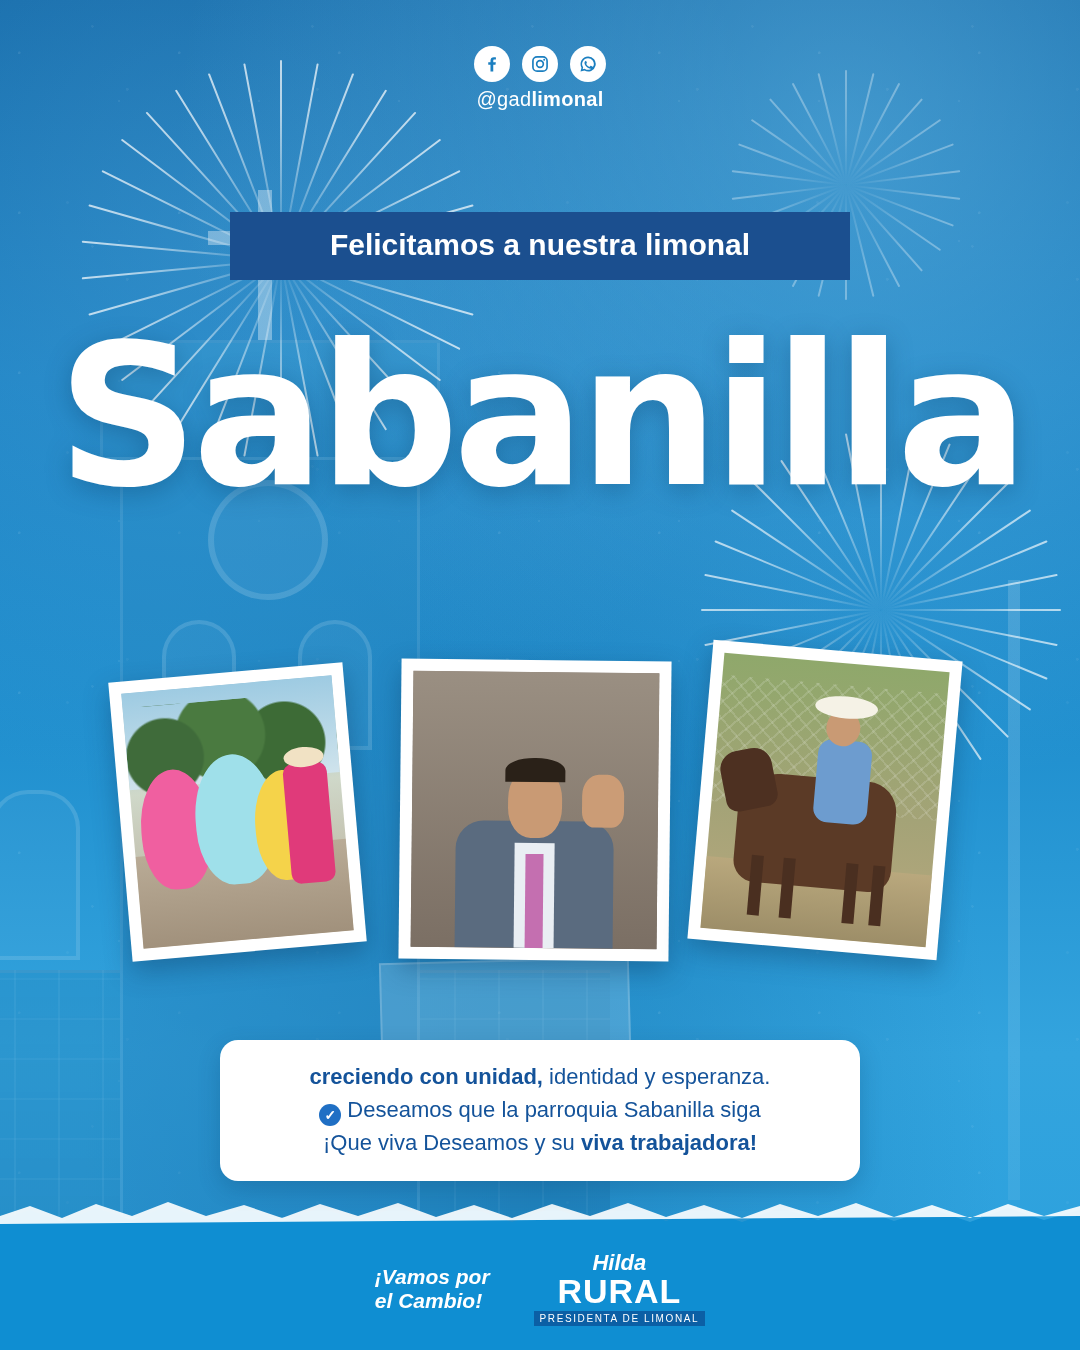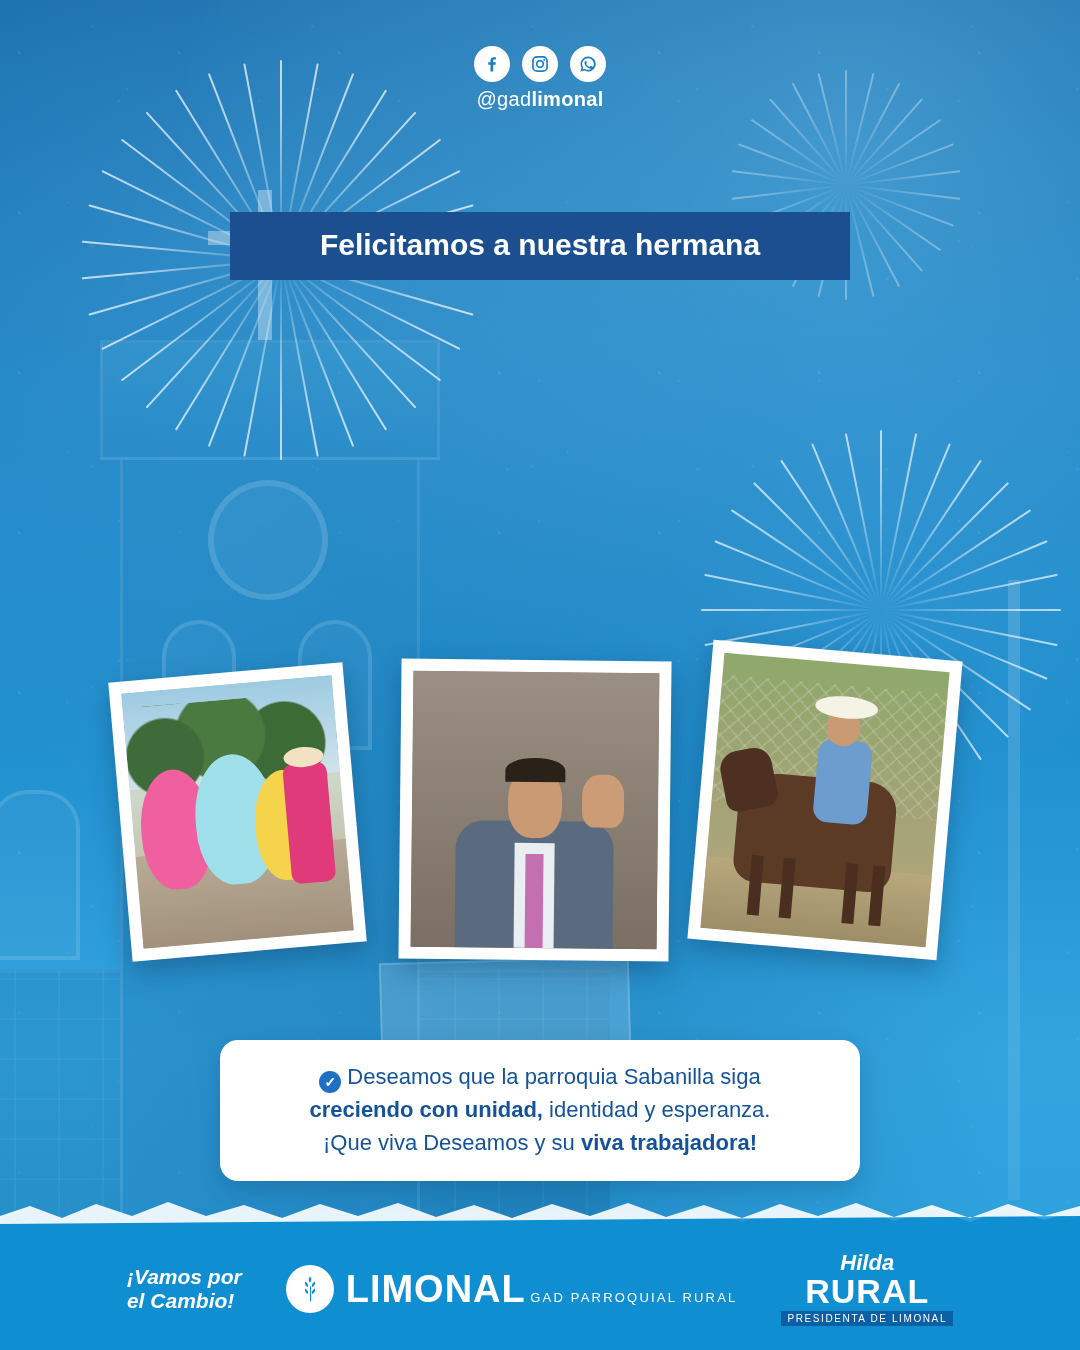--- a/index.html
+++ b/index.html
@@ -408,23 +408,24 @@
           </svg>
       </span>
     </div>
     <div class="handle">
       <span>@gad</span><b>limonal</b>
     </div>
   </div>
 
 
   <div class="greet">
-    <div class="l1">Felicitamos a nuestra hermana</div>
-  </div>
-
+    <div class="l1">Felicitamos a nuestra limonal</div>
+  </div>
+
+  <div class="title">Sabanilla</div>
 
   <div class="photos">
     <div class="frame f1">
       <div class="ph p1">
         <div class="sky"></div>
           <div class="trees"></div>
           <div class="street"></div>
         <div class="d d1"></div>
           <div class="d d2"></div>
           <div class="d d3"></div>
@@ -453,53 +454,42 @@
           <div class="leg lg4"></div>
         <div class="rider"></div>
           <div class="rhead"></div>
           <div class="hat"></div>
       </div>
     </div>
   </div>
 
   <div class="msg">
     <div>
+      <b>creciendo con unidad,</b><span> identidad y esperanza.</span>
+    </div>
+    <div>
       <span class="check">✓</span><span>Deseamos que la parroquia Sabanilla siga</span>
-    </div>
-    <div>
-      <b>creciendo con unidad,</b><span> identidad y esperanza.</span>
     </div>
     <div>
       <span>¡Que viva Deseamos y su </span><b>viva trabajadora!</b>
     </div>
   </div>
 
   <div class="tear">
     <svg viewBox="0 0 1080 36" preserveAspectRatio="none">
       <path d="M0,24 L30,14 L62,26 L96,12 L132,24 L168,10 L206,24 L244,13 L282,26 L320,12 L358,24 L398,11 L436,25 L474,13 L512,26 L552,12 L590,24 L628,11 L666,25 L704,13 L742,26 L780,12 L818,24 L856,11 L894,25 L932,13 L970,26 L1008,12 L1044,24 L1080,14 L1080,36 L0,36 Z" fill="#0f8ed2"></path>
       <path d="M0,20 L30,10 L62,22 L96,8 L132,20 L168,6 L206,20 L244,9 L282,22 L320,8 L358,20 L398,7 L436,21 L474,9 L512,22 L552,8 L590,20 L628,7 L666,21 L704,9 L742,22 L780,8 L818,20 L856,7 L894,21 L932,9 L970,22 L1008,8 L1044,20 L1080,10 L1080,20 L0,28 Z" fill="#ffffff" opacity=".9"></path>
     </svg>
   </div>
 
   <div class="footer">
     <div class="slogan">
       <div>¡Vamos por</div>
       <div>el Cambio!</div>
     </div>
-    <div class="limonal">
-      <span class="mark">
-        <svg viewBox="0 0 24 24" fill="#0f8ed2">
-            <path d="M12 2c-1.4 1.6-1.4 3.4 0 5 1.4-1.6 1.4-3.4 0-5zm-4 4c-.4 2.1.5 3.7 2.4 4.5.4-2.1-.5-3.7-2.4-4.5zm8 0c-1.9.8-2.8 2.4-2.4 4.5 1.9-.8 2.8-2.4 2.4-4.5zM8 11.5c-.4 2.1.5 3.7 2.4 4.5.4-2.1-.5-3.7-2.4-4.5zm8 0c-1.9.8-2.8 2.4-2.4 4.5 1.9-.8 2.8-2.4 2.4-4.5zM12 10v12h.9V10z"></path>
-          </svg>
-      </span>
-      <span class="txt">
-        <span class="big">LIMONAL</span>
-        <span class="small">GAD PARROQUIAL RURAL</span>
-      </span>
-    </div>
     <div class="hilda">
       <div class="h1">Hilda</div>
       <div class="h2">RURAL</div>
       <div class="h3">PRESIDENTA DE LIMONAL</div>
     </div>
   </div>
 
 </div>
 
 </body></html>

